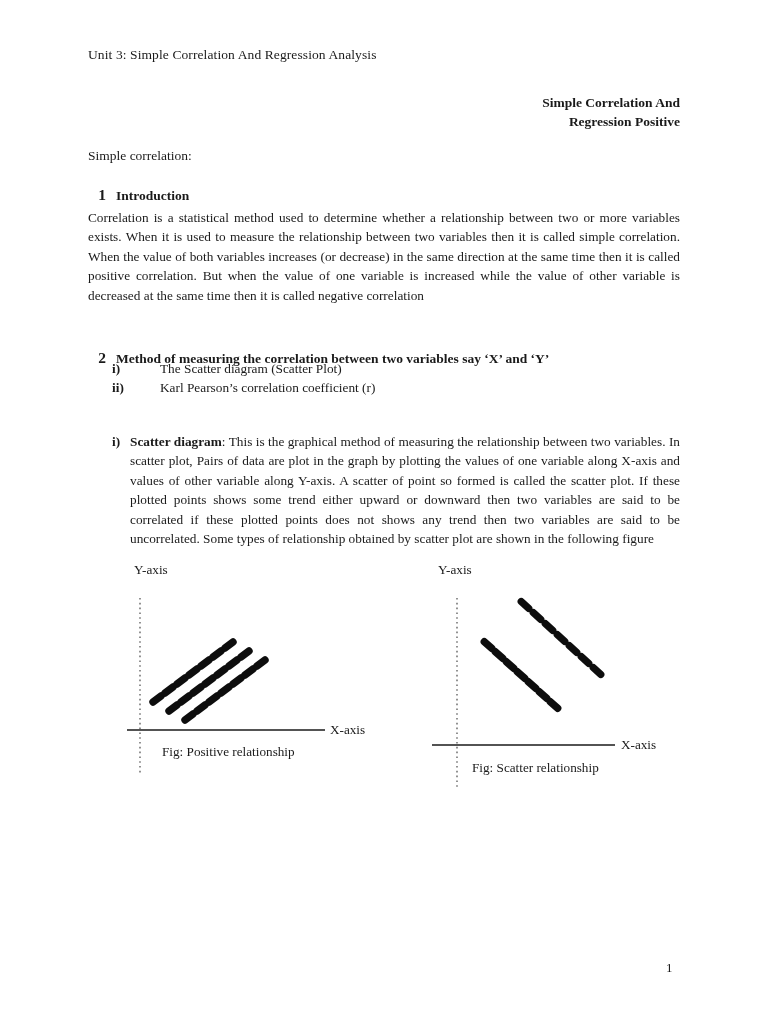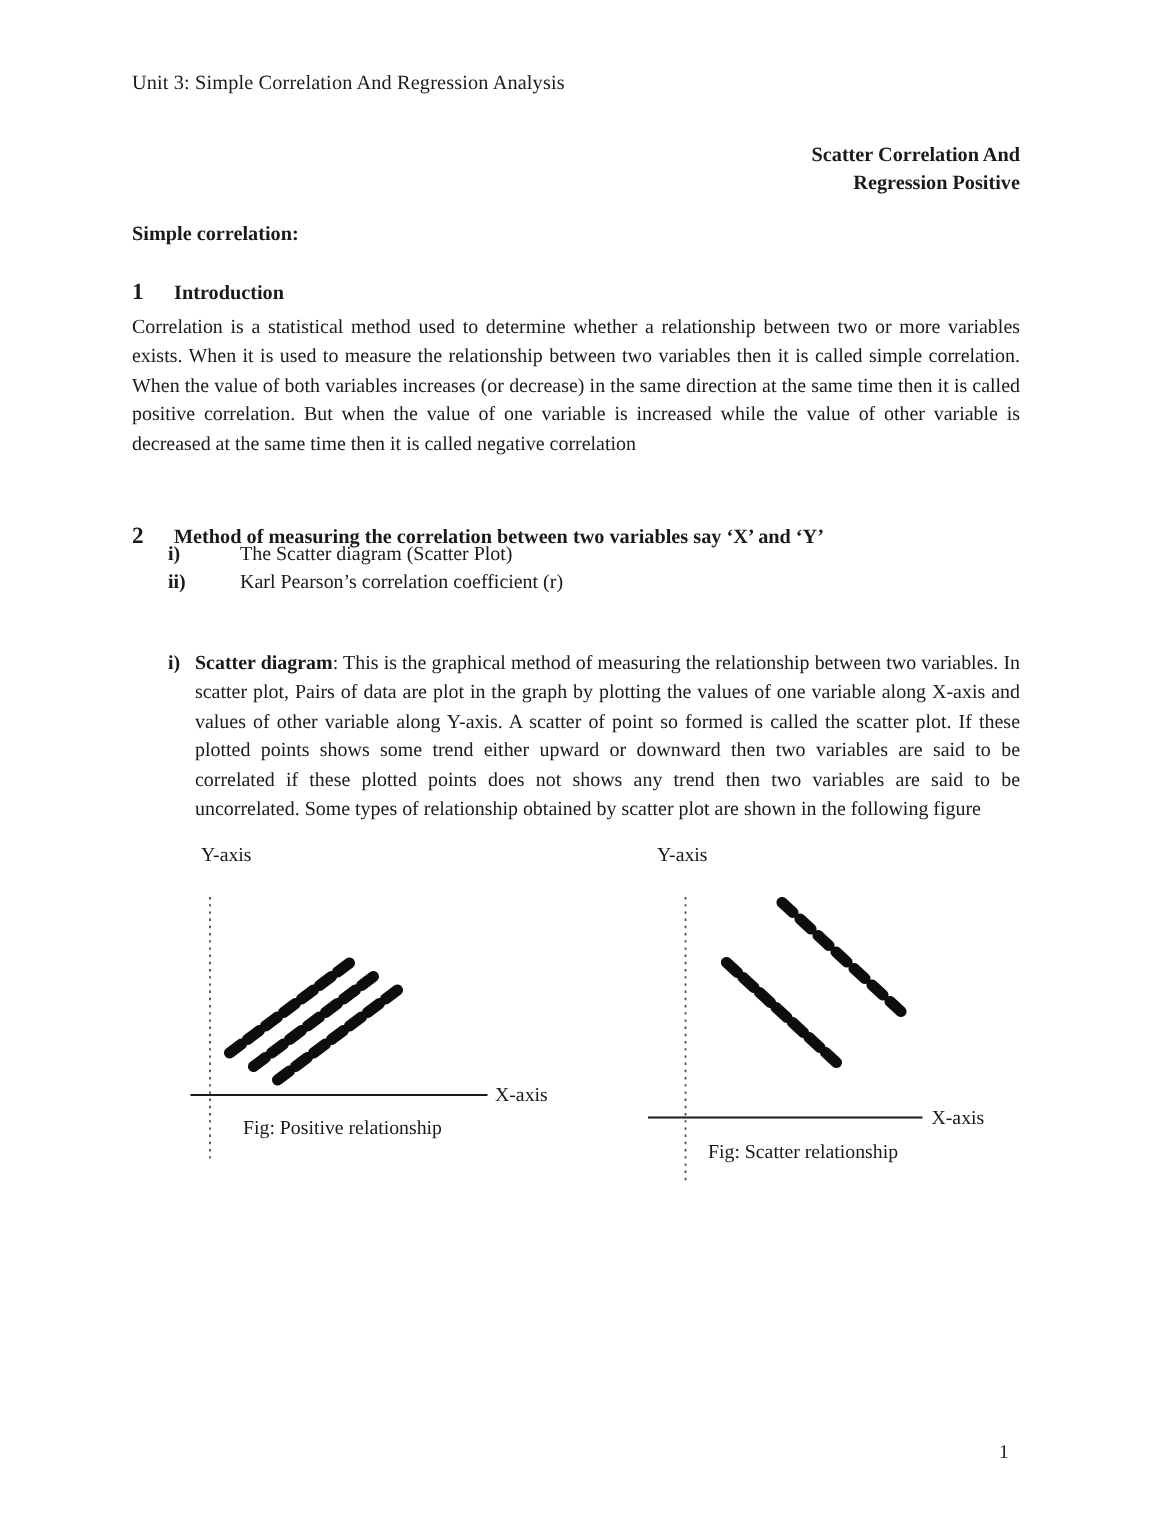--- a/index.html
+++ b/index.html
@@ -48,32 +48,33 @@
     line-height: 18.5px;
   }
   .doctitle span { display: block; }
 
   
   .subhead {
     position: absolute;
     left: 88px;
     top: 147px;
     font-size: 13.5px;
-    font-weight: bold;
+    font-weight: normal;
     line-height: 18px;
   }
 
   
   .sec-head {
     position: absolute;
     left: 88px;
     font-size: 13.5px;
     font-weight: bold;
     line-height: 19px;
     white-space: nowrap;
+    text-align: center;
   }
   .sec-head .num {
     display: inline-block;
     width: 28px;
     font-size: 15.5px;
   }
   .sec-1 { top: 185px; }
   .sec-2 { top: 348px; }
 
   
@@ -159,21 +160,21 @@
   }
 </style>
 </head>
 <body>
 
 <div class="page">
 
   <div class="runhead">Unit 3: Simple Correlation And Regression Analysis</div>
 
   <div class="doctitle">
-    <span>Scatter Correlation And</span>
+    <span>Simple Correlation And</span>
     <span>Regression Positive</span>
   </div>
 
   <div class="subhead">Simple correlation:</div>
 
   <div class="sec-head sec-1">
     <span class="num">1</span><span>Introduction</span>
   </div>
   <div class="para para-intro">Correlation is a statistical method used to determine whether a relationship between two or more variables exists. When it is used to measure the relationship between two variables then it is called simple correlation. When the value of both variables increases (or decrease) in the same direction at the same time then it is called positive correlation. But when the value of one variable is increased while the value of other variable is decreased at the same time then it is called negative correlation</div>
 

